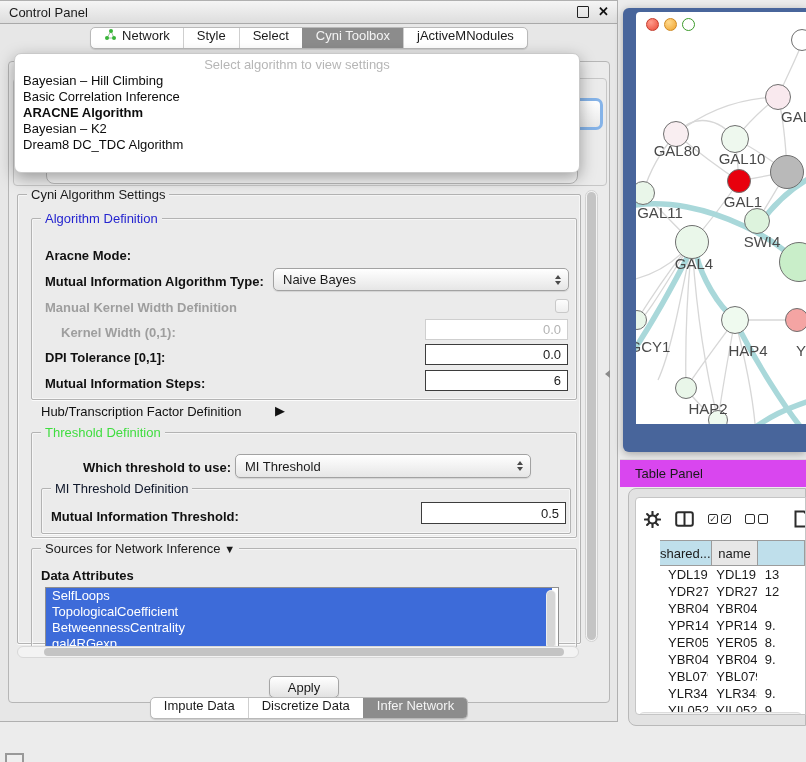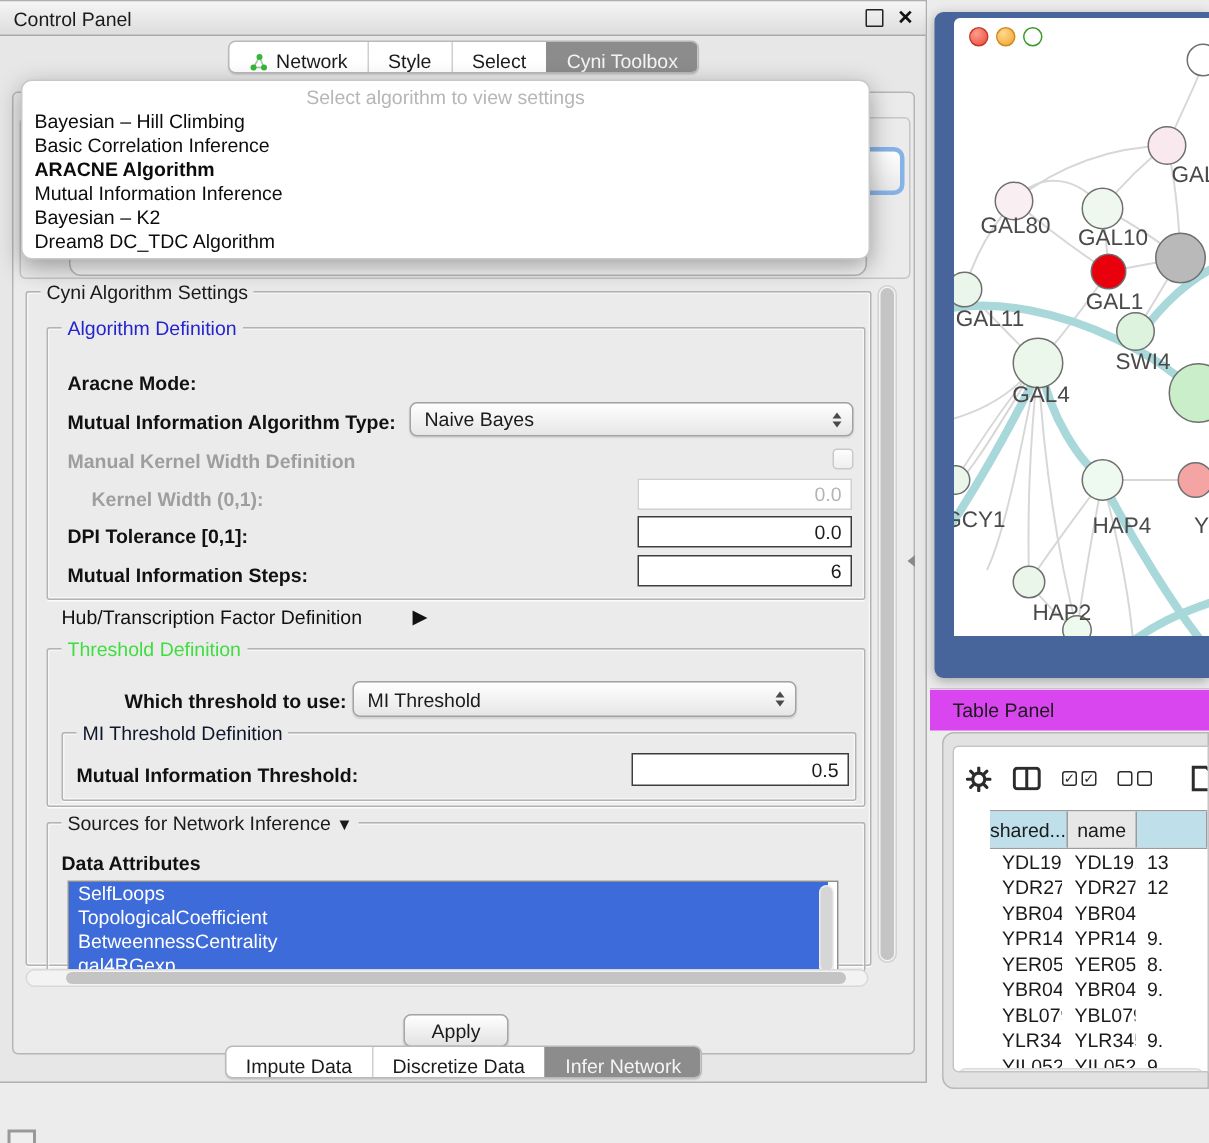--- a/index.html
+++ b/index.html
@@ -11,21 +11,21 @@
   #cp-window{left:0;top:10;width:618px;height:722px;background:#e7e7e7;
              border:1px solid #b0b0b0;border-left:none;box-sizing:border-box;}
   #cp-titlebar{left:0;top:0;width:100%;height:22px;background:linear-gradient(#f5f5f5,#dddddd);
                border-bottom:1px solid #a9a9a9;display:flex;align-items:center;}
   #cp-title{padding-left:9px;font-size:13px;color:#1a1a1a;}
   #cp-float{position:absolute;right:28px;top:5px;width:10px;height:10px;border:1.6px solid #222;border-radius:1px;}
   #cp-close{position:absolute;right:8px;top:3px;font-size:13px;font-weight:bold;color:#111;}
 
   .seg{display:flex;border:1px solid #b9b9b9;border-radius:5px;background:#fff;
        overflow:hidden;height:22px;box-shadow:0 1px 1px rgba(0,0,0,.12);box-sizing:border-box;}
-  .seg .tab{display:flex;align-items:flex-end;gap:5px;padding:0 13px;font-size:13px;
+  .seg .tab{display:flex;align-items:flex-start;gap:5px;padding:0 13px;font-size:13px;
             border-left:1px solid #cfcfcf;white-space:nowrap;}
   .seg .tab:first-child{border-left:none;}
   .seg .tab.selected{background:#8c8c8c;color:#f4f4f4;border-left-color:#8c8c8c;}
   #cp-tabbar{left:0;top:26px;width:618px;display:flex;justify-content:center;}
 
   #cp-content{left:8px;top:60px;width:602px;height:642px;background:#ebebeb;
               border:1px solid #b6b6b6;border-radius:4px;box-sizing:border-box;}
 
   
   #behind-group{left:12px;top:76px;width:592px;height:106px;border:1px solid #c6c6c6;border-radius:4px;}
@@ -155,20 +155,23 @@
         </div>
         <div class="tab">
           <span>Style</span>
         </div>
         <div class="tab">
           <span>Select</span>
         </div>
         <div class="tab selected">
           <span>Cyni Toolbox</span>
         </div>
+        <div class="tab">
+          <span>jActiveMNodules</span>
+        </div>
       </div>
   </div>
 
   <div class="abs" id="cp-content">
 
     <div class="abs" id="behind-group" style="left:4px;top:16px;"></div>
     <div class="abs" id="behind-combo" style="left:37px;top:80px;"></div>
     <div class="abs" id="behind-bluecombo" style="left:512px;top:36px;"></div>
 
     <div class="abs group" style="left:8px;top:132px;width:562px;height:448px;">
@@ -268,21 +271,20 @@
         </div>
       </div>
   </div>
 
   <div class="abs" id="algo-popup">
     <div class="ph">Select algorithm to view settings</div>
     <div id="algo-items">
         <div class="item">Bayesian – Hill Climbing</div>
         <div class="item">Basic Correlation Inference</div>
         <div class="item bold">ARACNE Algorithm</div>
-        <div class="item">Mutual Information Inference</div>
         <div class="item">Bayesian – K2</div>
         <div class="item">Dream8 DC_TDC Algorithm</div>
       </div>
   </div>
 </div>
 
 <div class="abs" id="net-window">
   <div id="net-inner">
     <span class="light" id="light-red"></span>
     <span class="light" id="light-yellow"></span>

